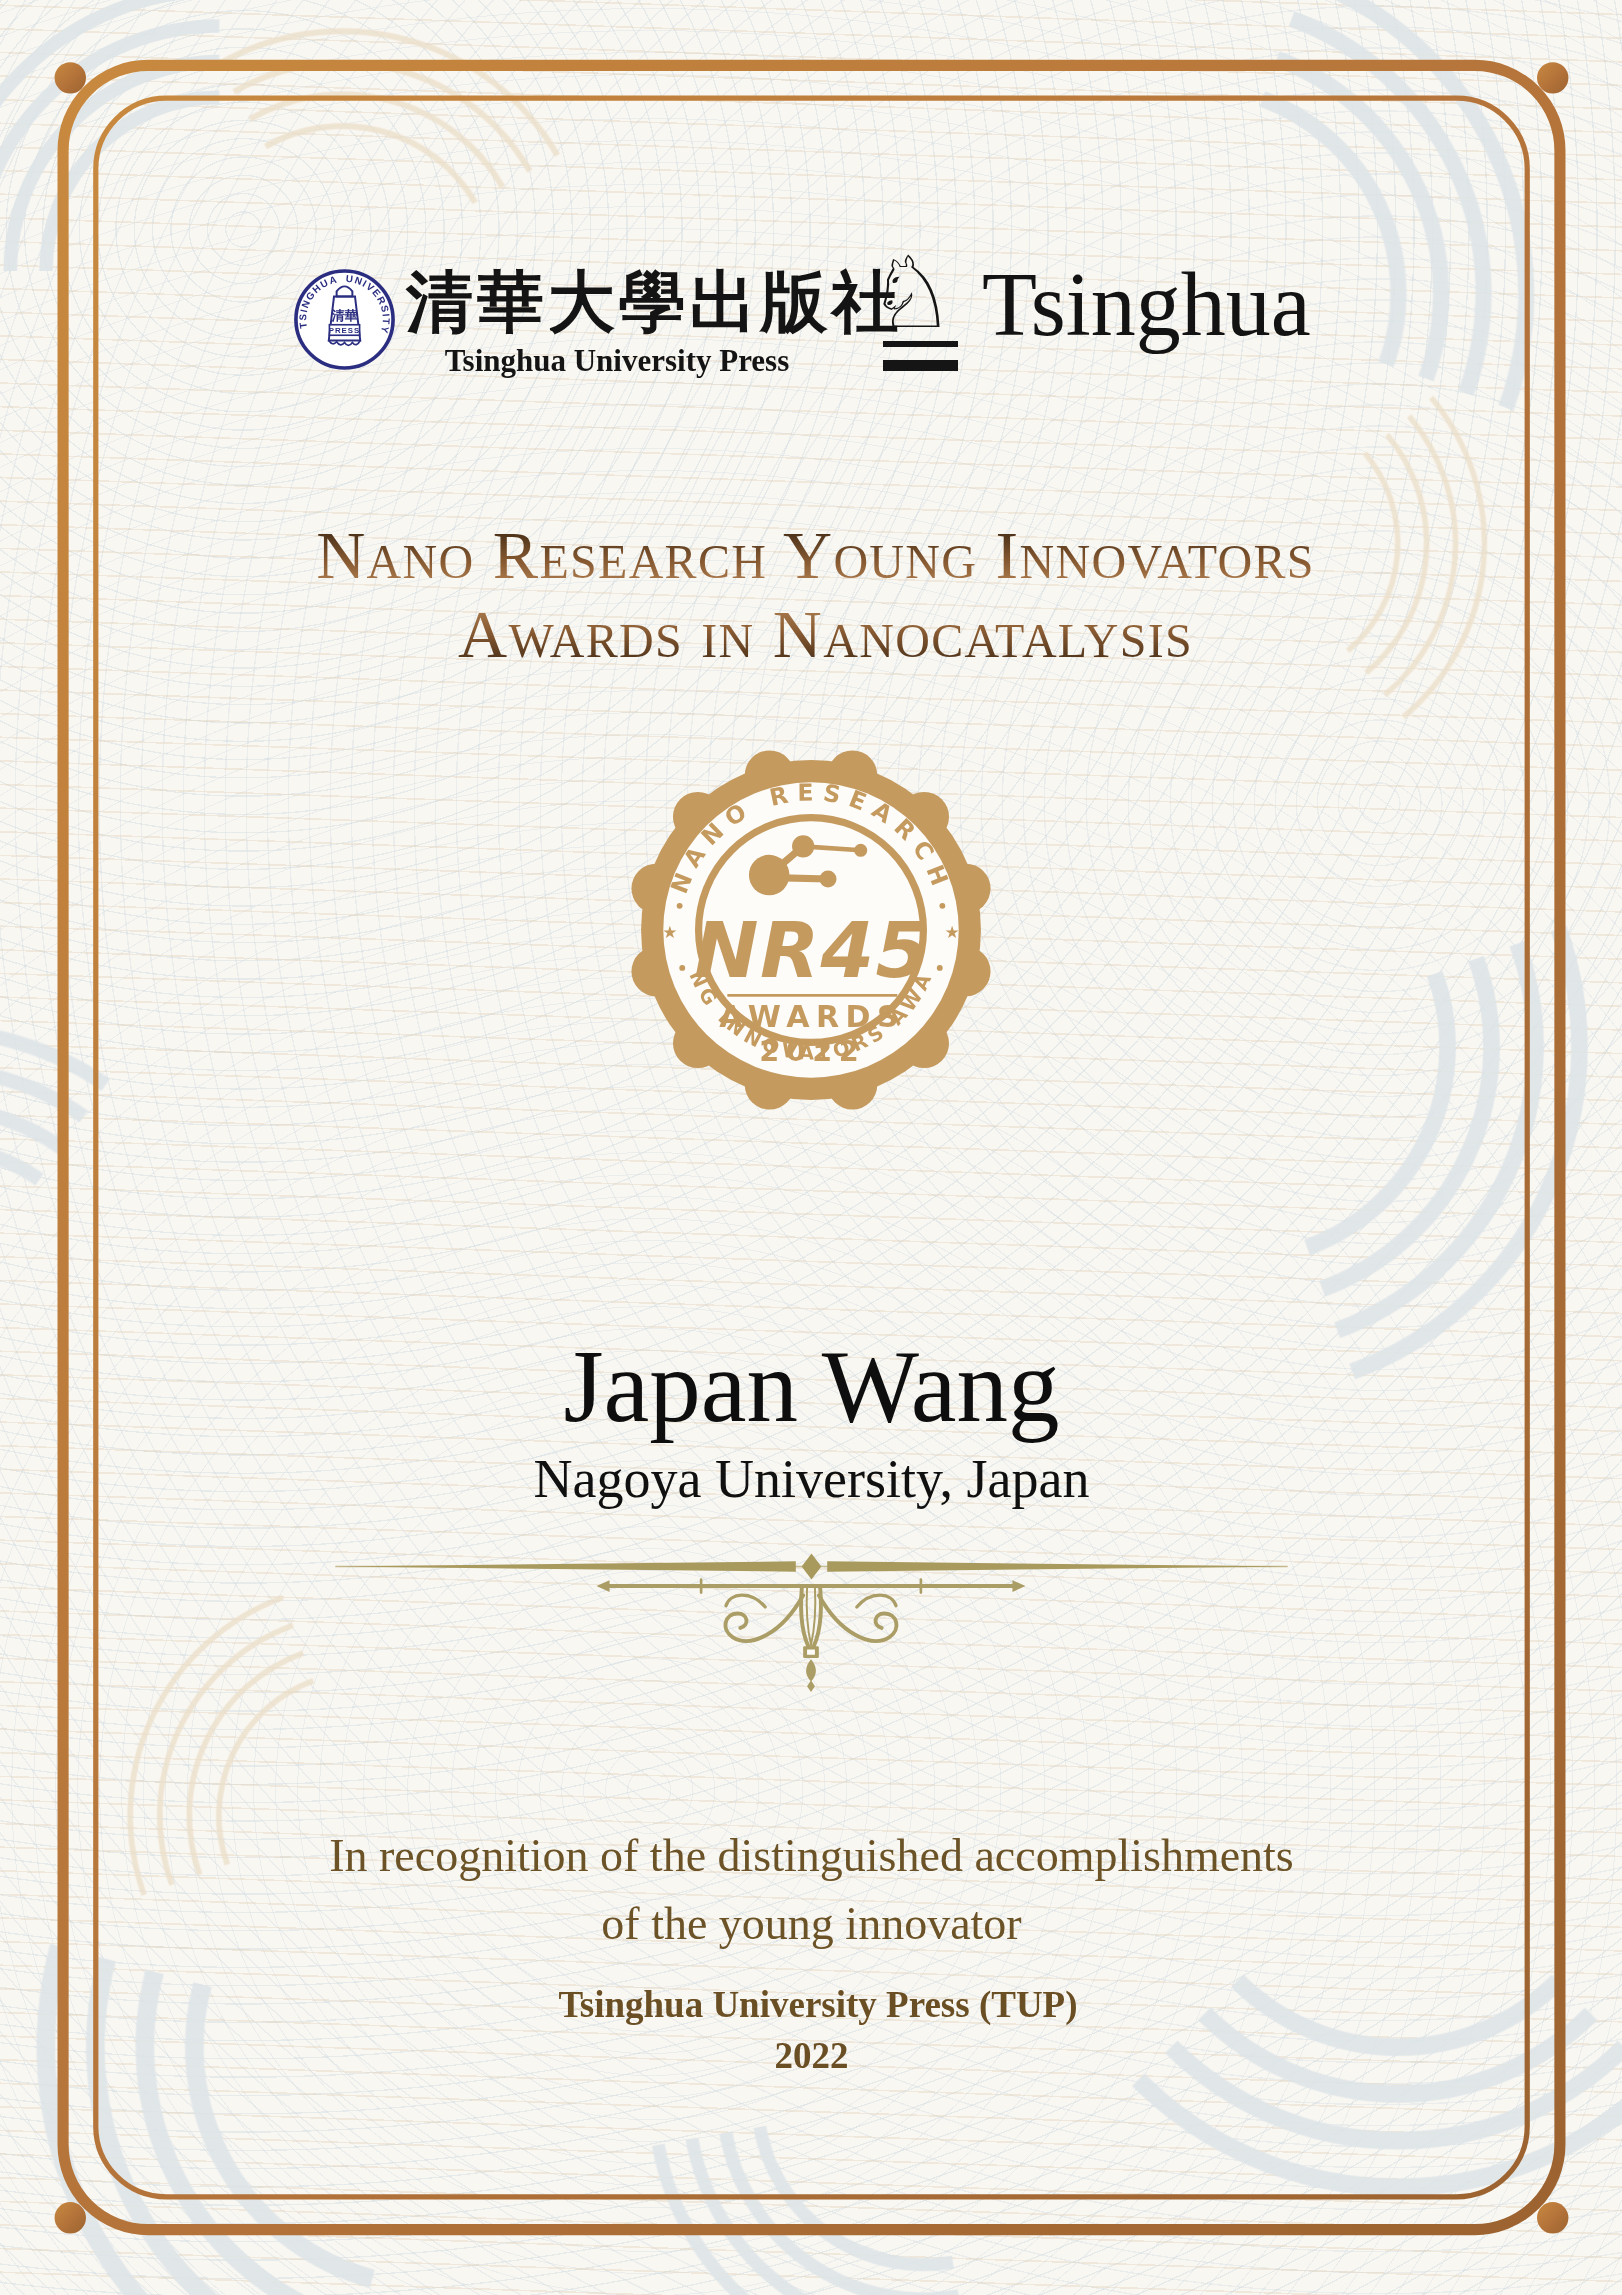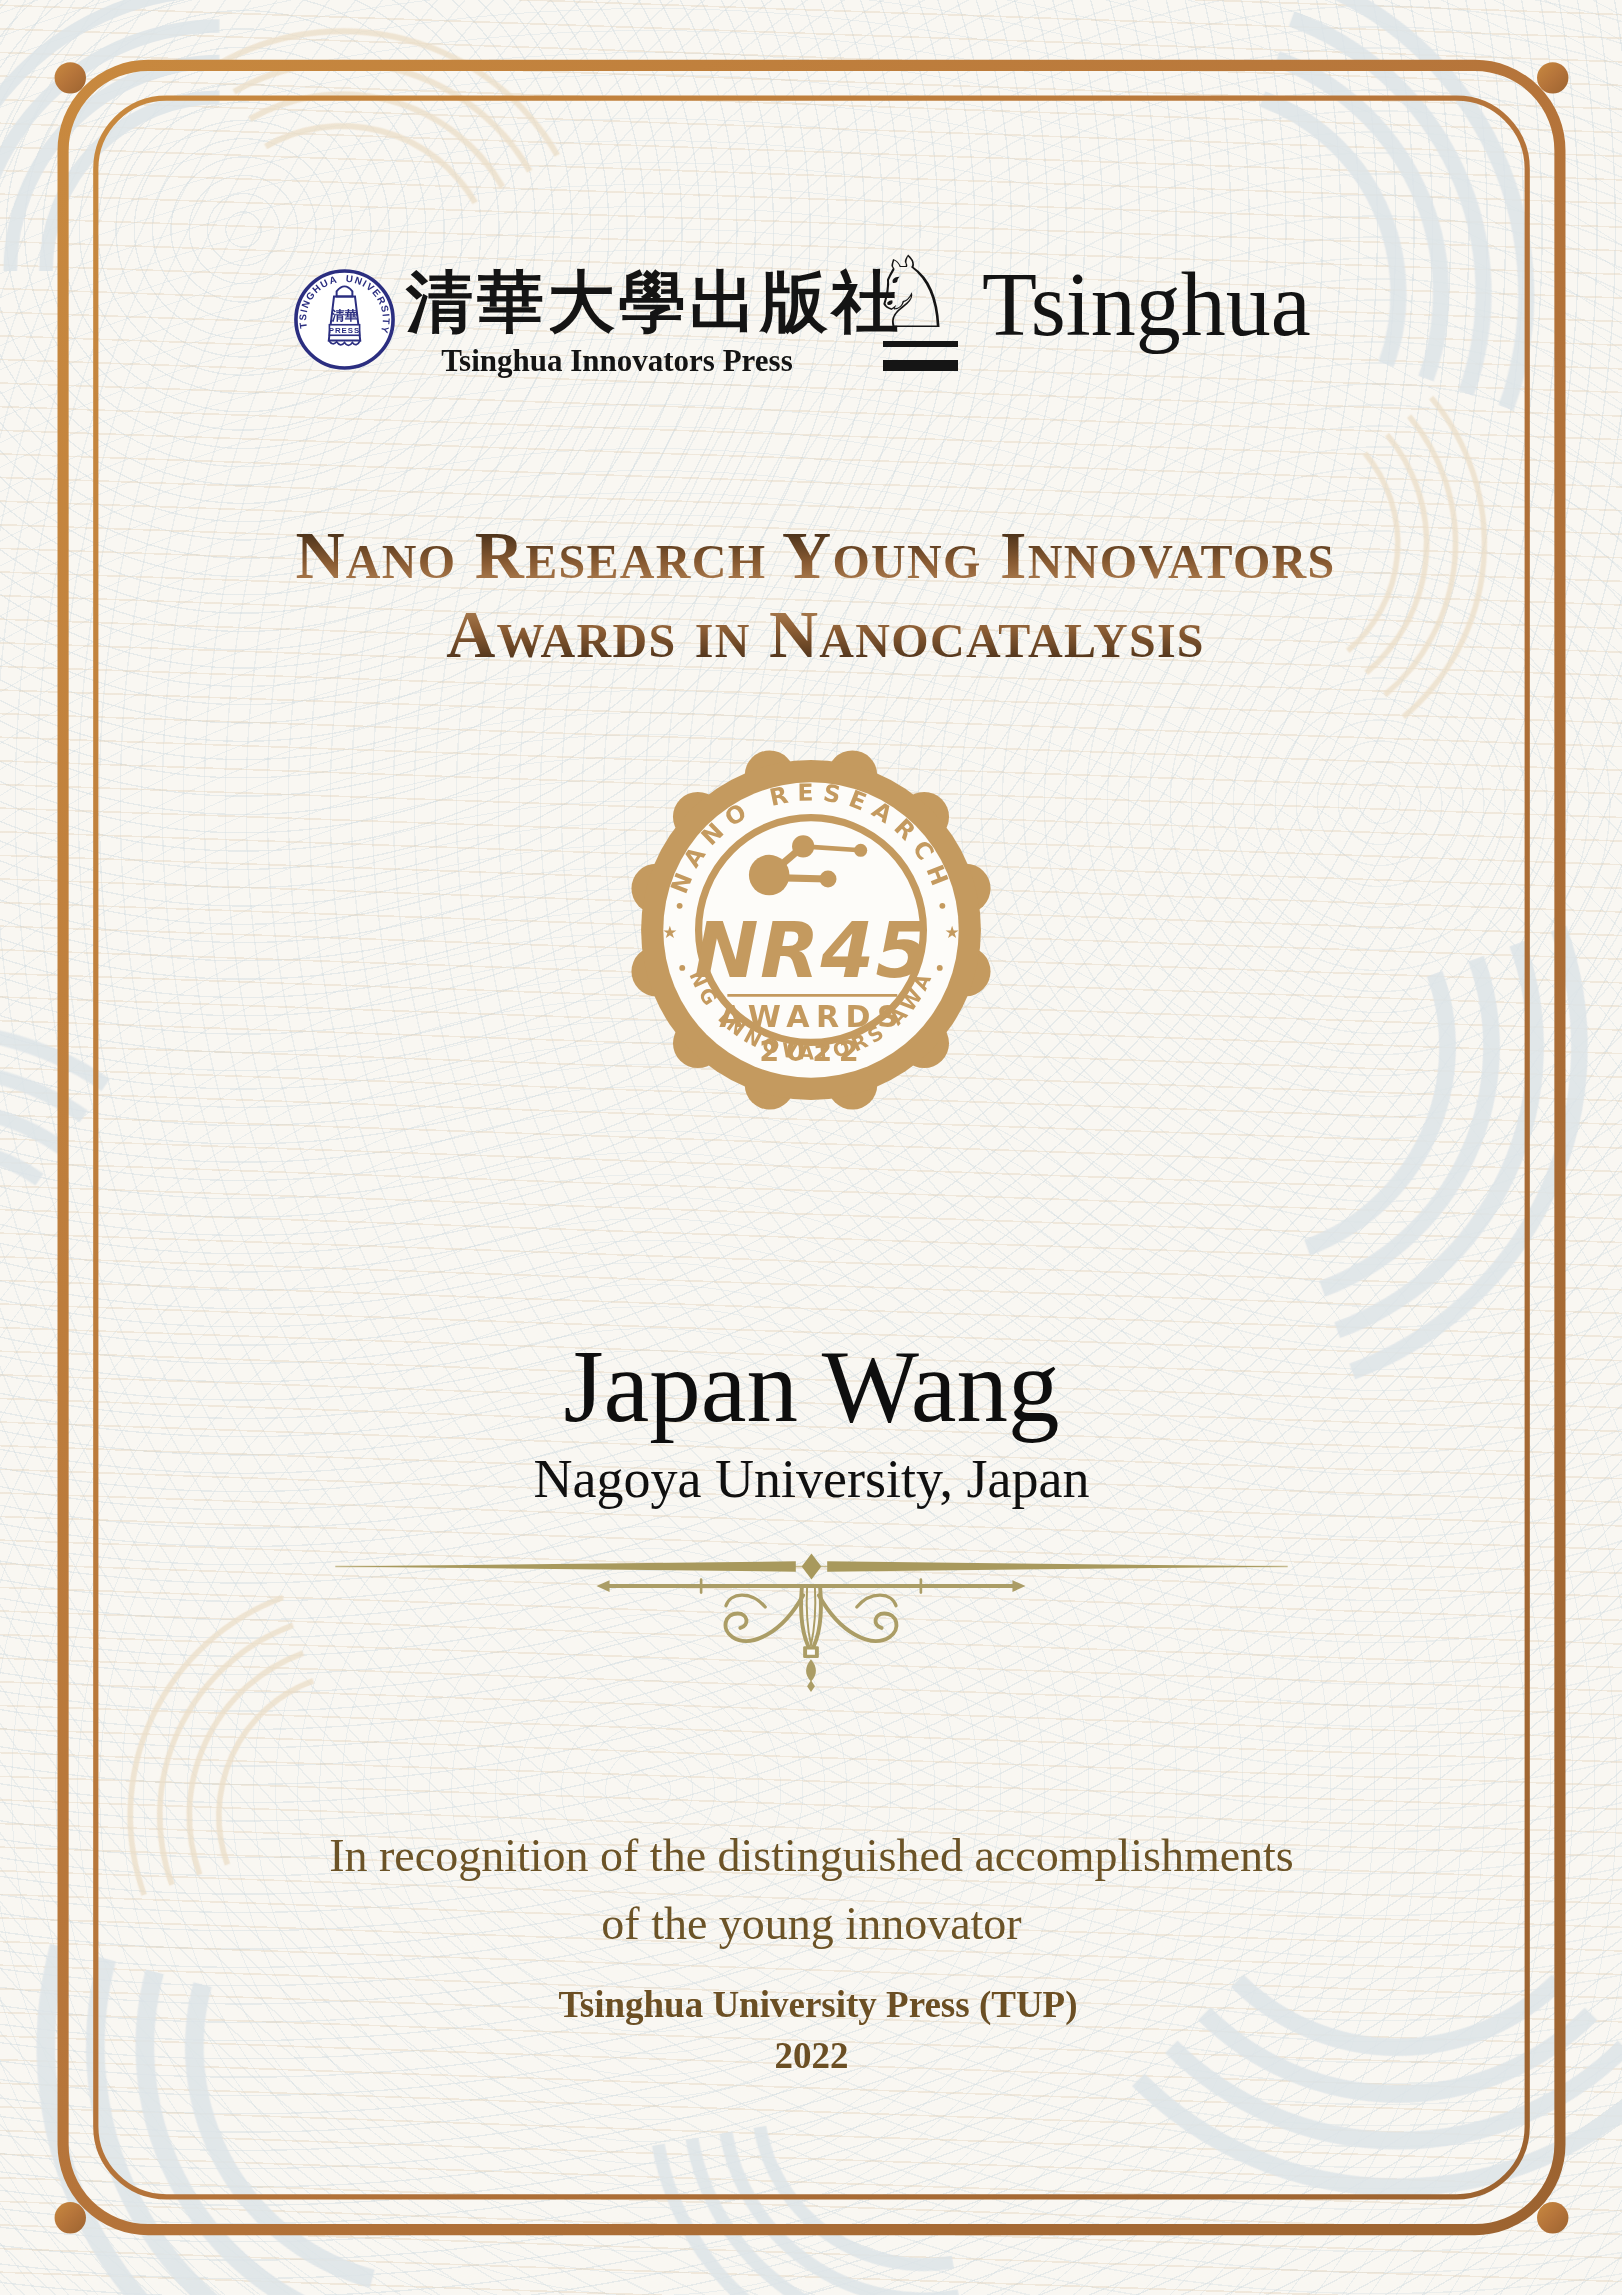--- a/index.html
+++ b/index.html
@@ -33,21 +33,21 @@
     font-family:"DejaVu Sans",sans-serif; font-size:99px; line-height:1; color:#151515;
   }
   .knight-bar1{ left:883px; top:341px; width:75px; height:5.9px; background:#151515; }
   .knight-bar2{ left:883px; top:360px; width:75px; height:11px; background:#151515; }
   .springer-text{
     left:982px; top:260px; font-size:90px; line-height:1; color:#131313; white-space:nowrap;
     font-family:"Liberation Serif","DejaVu Serif",serif;
   }
 
   
-  .title{ left:8px; right:0; top:516px; text-align:center; font-variant:small-caps; font-weight:700; }
+  .title{ left:8px; right:0; top:516px; text-align:center; font-variant:small-caps; font-weight:400; }
   .title .l1, .title .l2{
     display:inline-block; font-size:68px; line-height:1.16; letter-spacing:1.3px;
     -webkit-background-clip:text; background-clip:text; color:transparent; white-space:nowrap;
   }
   .title .l1{ background-image:linear-gradient(#31200f 5%, #8a5c33 60%, #c29060 100%); }
   .title .l2{ background-image:linear-gradient(#bb8d5e 0%, #8a5c33 45%, #33200f 100%);margin-left:20px; }
   .title .row{display:block;}
 
   
   .badge{ left:628px; top:747px; }
@@ -138,21 +138,21 @@
       <path d="M68,37 Q80,22 92,37 L92,45 L68,45 Z"></path>
       <path d="M64,45 L96,45 L104,112 L56,112 Z"></path>
       <path d="M56,112 q6,9 12,2 q6,9 12,1 q6,9 12,0 q6,8 12,-3" stroke-width="2.5"></path>
     </g>
     <text x="80" y="80" text-anchor="middle" fill="#2b2e80" font-size="20" font-weight="bold">清華</text>
     <rect x="57" y="88" width="46" height="16" fill="#ffffff" stroke="#2b2e80" stroke-width="2.5"></rect>
     <text x="80" y="100.5" text-anchor="middle" fill="#2b2e80" font-size="12" font-weight="bold" font-family="Liberation Sans, DejaVu Sans, sans-serif" letter-spacing="1.5">PRESS</text>
   </svg>
 
   <div class="abs calligraphy">清華大學出版社</div>
-  <div class="abs tup-en">Tsinghua Innovators Press</div>
+  <div class="abs tup-en">Tsinghua University Press</div>
 
   <div class="abs knight">♘</div>
   <div class="abs knight-bar1"></div>
   <div class="abs knight-bar2"></div>
   <div class="abs springer-text">Tsinghua</div>
 
   <div class="abs title">
     <span class="row"><span class="l1">Nano Research Young Innovators</span></span>
     <span class="row"><span class="l2">Awards in Nanocatalysis</span></span>
   </div>

